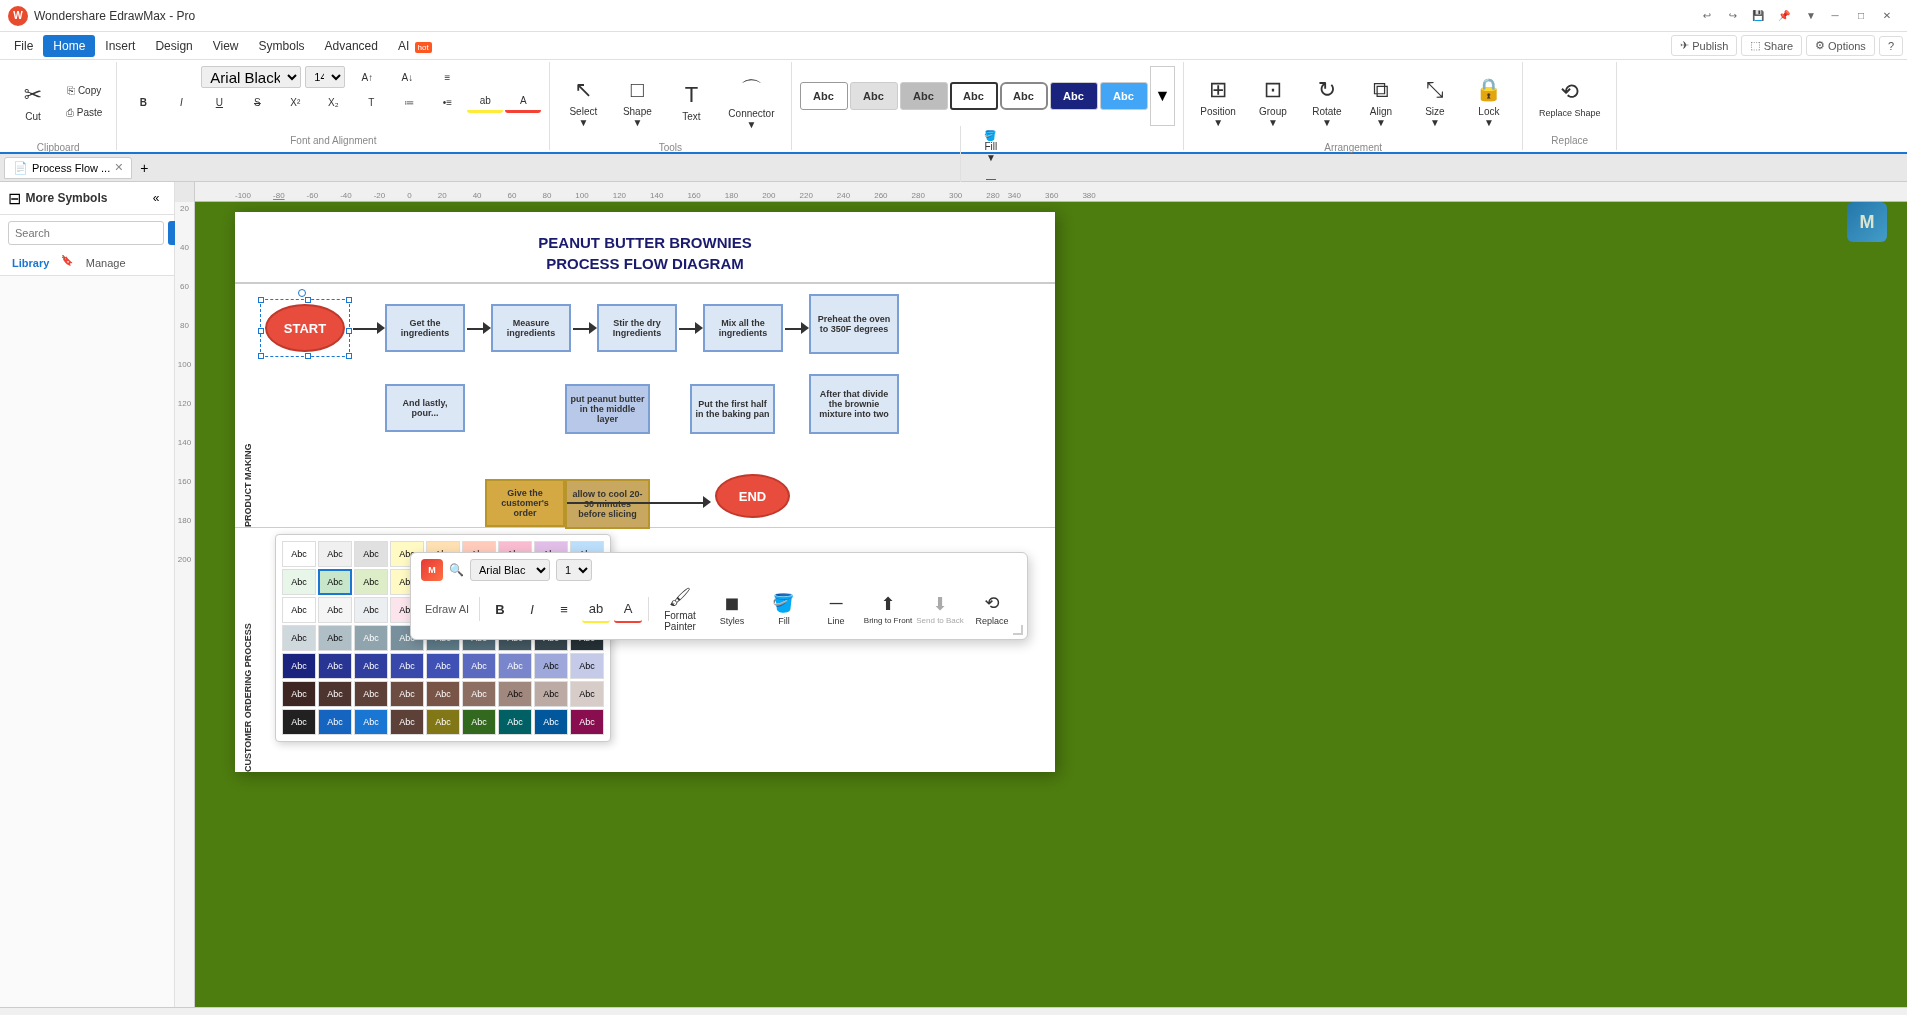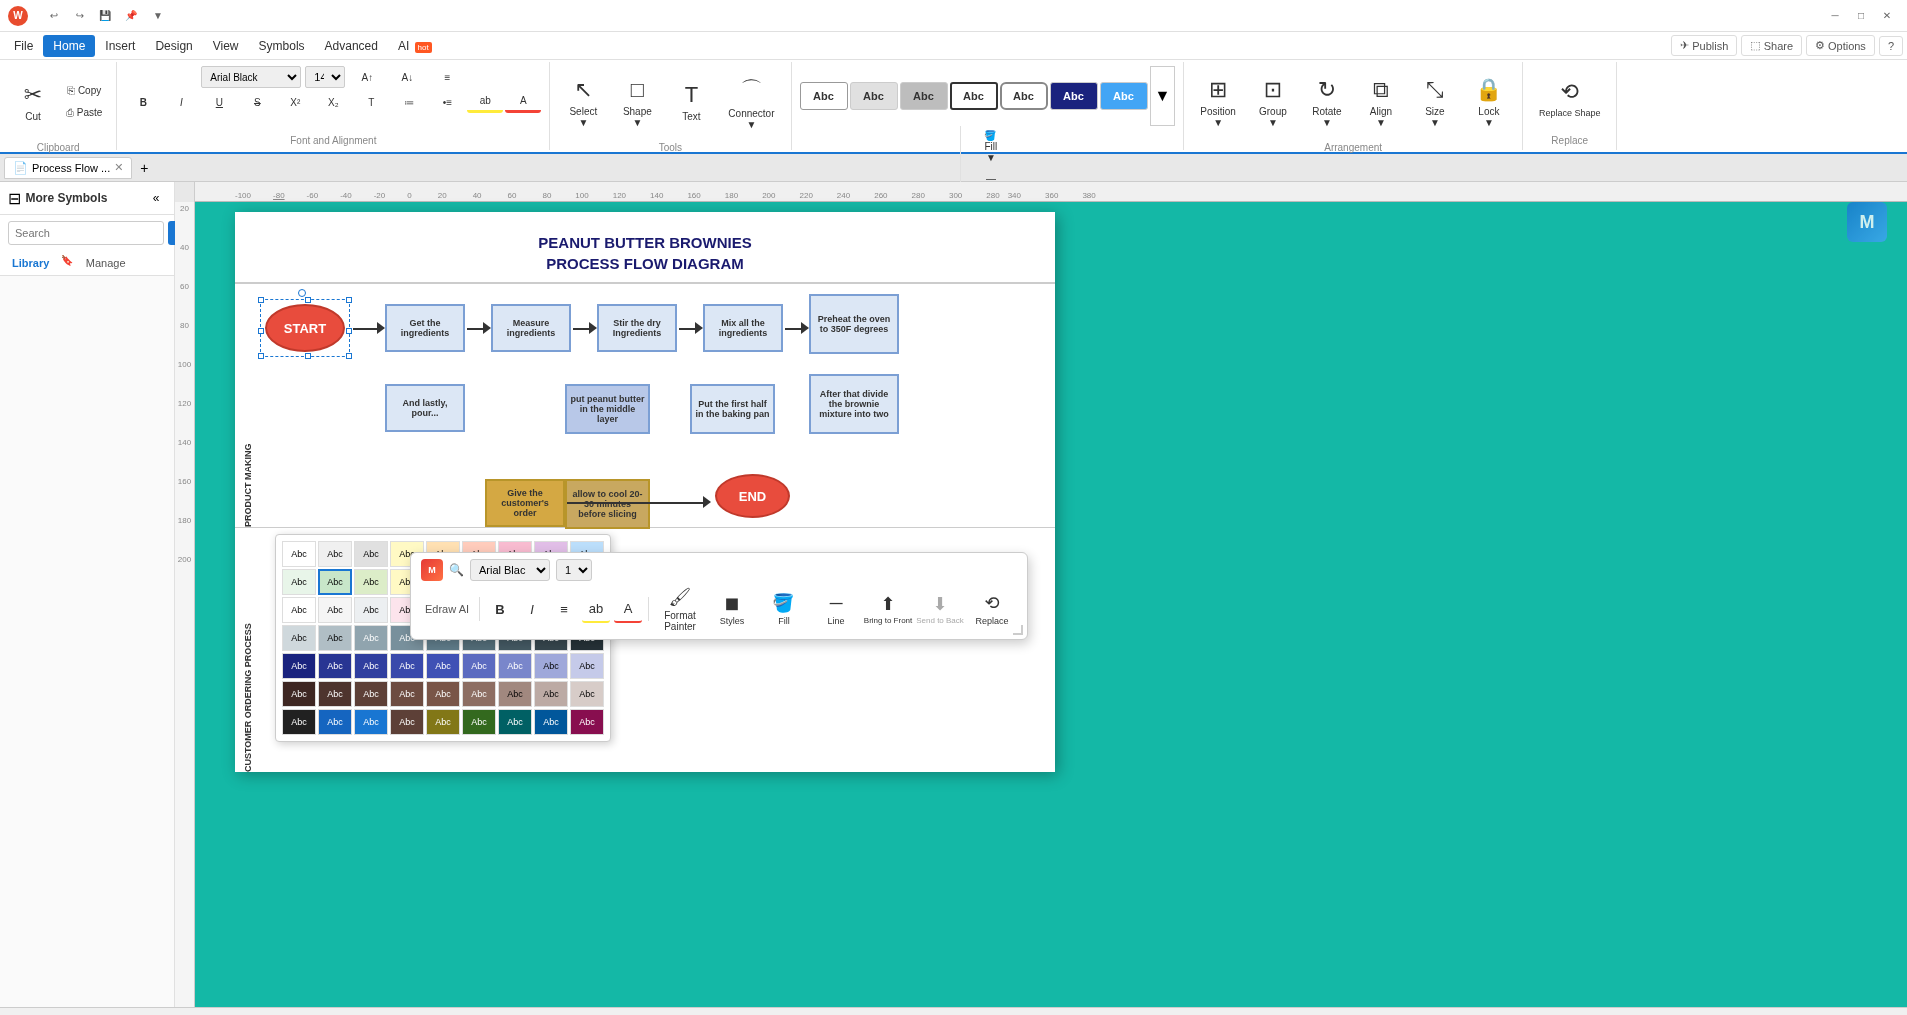--- a/index.html
+++ b/index.html
@@ -20,21 +20,21 @@
     .menu-right { margin-left: auto; display: flex; gap: 4px; align-items: center; }
     .menu-right-btn { padding: 3px 8px; font-size: 11px; color: #555; cursor: pointer; border: 1px solid #ddd; border-radius: 3px; background: white; display: flex; align-items: center; gap: 3px; }
     .ai-badge { background: #ff5722; color: white; font-size: 8px; padding: 1px 3px; border-radius: 2px; margin-left: 2px; }
 
     
     .ribbon { background: #fff; border-bottom: 2px solid #1976d2; display: flex; align-items: stretch; padding: 2px 0; min-height: 90px; }
     .ribbon-section { display: flex; flex-direction: column; align-items: center; padding: 4px 8px; border-right: 1px solid #e0e0e0; min-width: fit-content; }
     .ribbon-section-label { font-size: 10px; color: #888; margin-top: auto; padding-top: 4px; }
     .ribbon-row { display: flex; align-items: center; gap: 2px; }
     .ribbon-btn { display: flex; flex-direction: column; align-items: center; justify-content: center; padding: 4px 6px; cursor: pointer; border-radius: 3px; border: none; background: none; font-size: 10px; color: #333; min-width: 36px; }
-    .font-combo { height: 22px; border: 1px solid #ccc; border-radius: 2px; font-size: 10px; padding: 0 4px; width: 100px; }
+    .font-combo { height: 22px; border: 1px solid #ccc; border-radius: 2px; font-size: 15px; padding: 0 4px; width: 100px; }
     .size-combo { height: 22px; border: 1px solid #ccc; border-radius: 2px; font-size: 11px; padding: 0 4px; width: 40px; }
     .ribbon-large-btn { display: flex; flex-direction: column; align-items: center; justify-content: center; padding: 4px 8px; cursor: pointer; border-radius: 3px; border: none; background: none; font-size: 10px; color: #333; min-width: 50px; height: 72px; }
     .ribbon-large-btn .icon { font-size: 22px; margin-bottom: 3px; }
 
     
     .style-swatches { display: flex; flex-wrap: wrap; gap: 2px; max-width: 360px; }
     .style-swatch { width: 48px; height: 28px; border: 1px solid #ccc; border-radius: 3px; cursor: pointer; display: flex; align-items: center; justify-content: center; font-size: 11px; font-weight: bold; }
 
     
     .app-body { display: flex; height: calc(1015px - 32px - 28px - 94px - 36px); }
@@ -66,20 +66,21 @@
     .ft-tool-btn .icon { font-size: 18px; margin-bottom: 2px; }
     .ft-tools { display: flex; gap: 2px; }
   </style>
 </head>
 <body>
 
 <div class="titlebar">
   <div class="titlebar-logo">
     <span>W</span>
   </div>
+  <span class="titlebar-title">Wondershare EdrawMax - Pro</span>
   <div class="win-controls">
     <button class="win-btn">↩</button>
     <button class="win-btn">↪</button>
     <button class="win-btn">💾</button>
     <button class="win-btn">📌</button>
     <button class="win-btn">▼</button>
   </div>
   <div style="margin-left:auto; display:flex; gap:2px;">
     <button class="win-btn">─</button>
     <button class="win-btn">□</button>
@@ -289,21 +290,21 @@
           <div style="padding:2px; text-align:center; margin-top:26px;">80</div>
           <div style="padding:2px; text-align:center; margin-top:26px;">100</div>
           <div style="padding:2px; text-align:center; margin-top:26px;">120</div>
           <div style="padding:2px; text-align:center; margin-top:26px;">140</div>
           <div style="padding:2px; text-align:center; margin-top:26px;">160</div>
           <div style="padding:2px; text-align:center; margin-top:26px;">180</div>
           <div style="padding:2px; text-align:center; margin-top:26px;">200</div>
         </div>
       </div>
 
-      <div style="flex:1; position:relative; background:#14b8a6; overflow:hidden;">
+      <div style="flex:1; position:relative; background:#4d7c0f; overflow:hidden;">
 
         <div style="height:20px; background:#f0f0f0; border-bottom:1px solid #bbb; display:flex; align-items:flex-end; font-size:8px; color:#888; padding-bottom:1px; overflow:hidden;">
           <span style="margin-left:40px;">-100</span>
           <span style="margin-left:22px;text-decoration:underline;">-80</span>
           <span style="margin-left:22px;">-60</span>
           <span style="margin-left:22px;">-40</span>
           <span style="margin-left:22px;">-20</span>
           <span style="margin-left:22px;">0</span>
           <span style="margin-left:26px;">20</span>
           <span style="margin-left:26px;">40</span>

